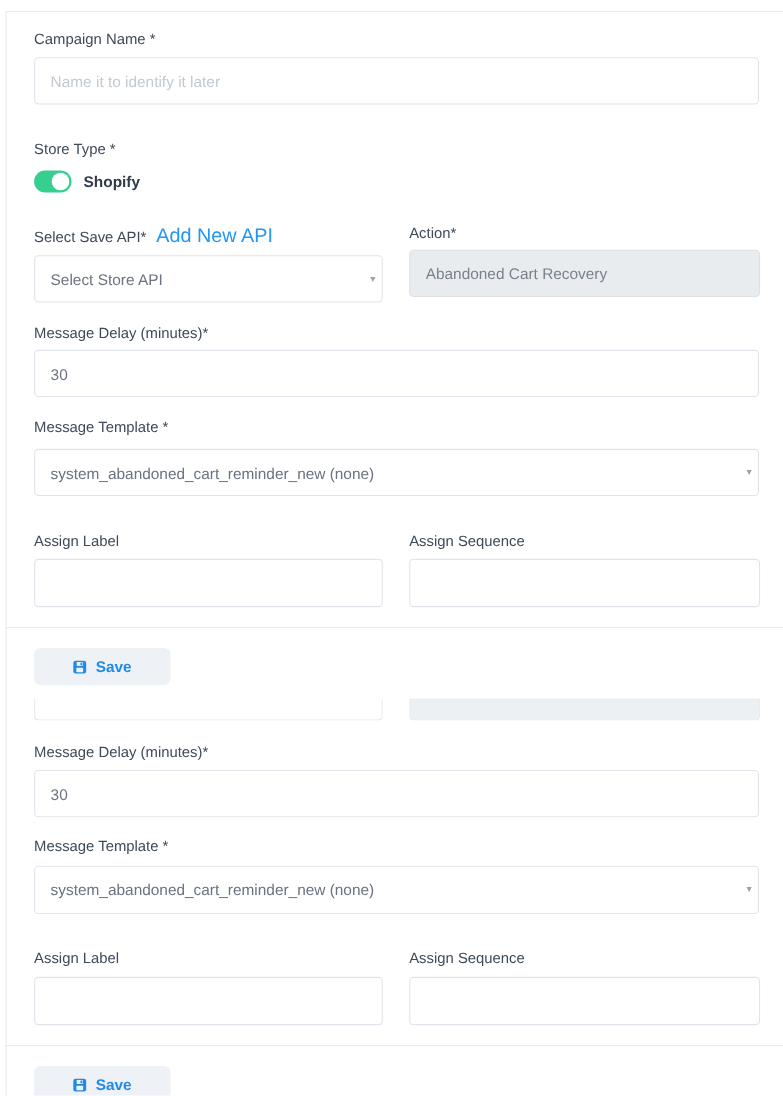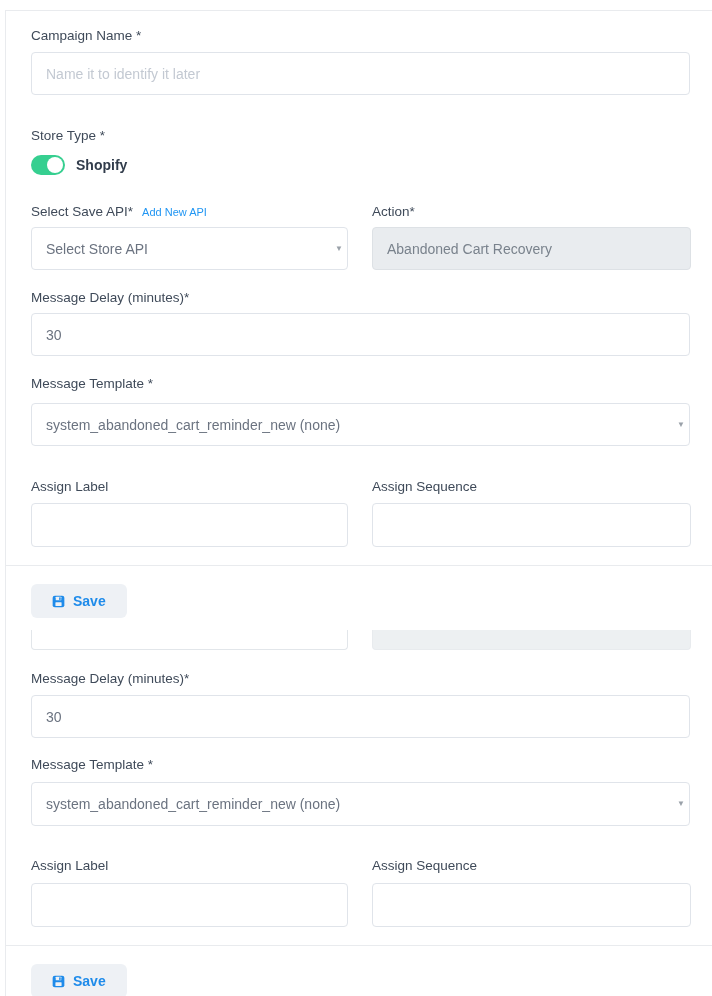--- a/index.html
+++ b/index.html
@@ -74,21 +74,21 @@
   .two-col { display: flex; gap: 24px; }
   .col-a { width: 317px; flex: 0 0 auto; }
   .col-b { width: 319px; flex: 0 0 auto; }
   .label-row {
     display: flex;
     align-items: baseline;
     margin-bottom: 7px;
   }
   .label-row .lbl { margin-bottom: 0; }
   .link {
-    font-size: 11px;
+    font-size: 18px;
     color: #2196f3;
     text-decoration: none;
     margin-left: 9px;
     cursor: pointer;
   }
   .toggles {
     display: flex;
     align-items: center;
     column-gap: 80px;
     margin-top: 11px;
@@ -136,21 +136,21 @@
     border-top: 1px solid #e9ebee;
     padding: 18px 22px 12px 26px;
   }
   .save-btn {
     display: inline-flex;
     align-items: center;
     gap: 8px;
     background: #eef1f5;
     border: none;
     border-radius: 6px;
-    padding: 0 21px;
+    padding: 0 35px;
     height: 34px;
     font-family: "Liberation Sans", sans-serif;
     font-size: 14px;
     font-weight: bold;
     color: #1e8bea;
     cursor: pointer;
   }
   .sliver-row { display: flex; gap: 24px; margin-bottom: 21px; }
   .sliver {
     height: 20px;

